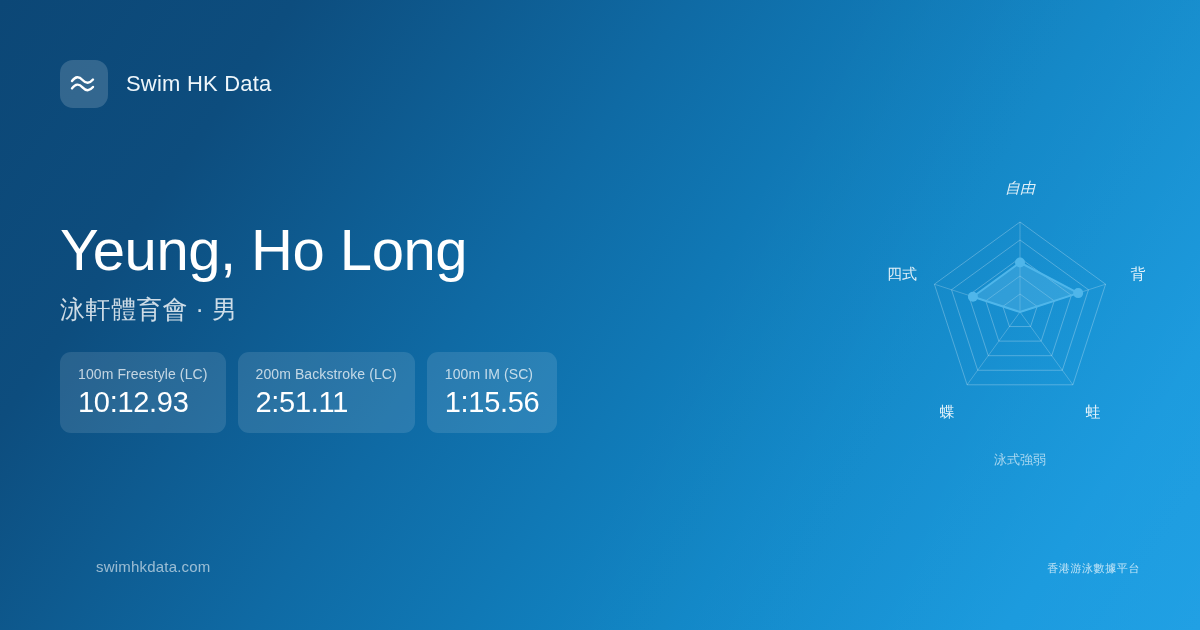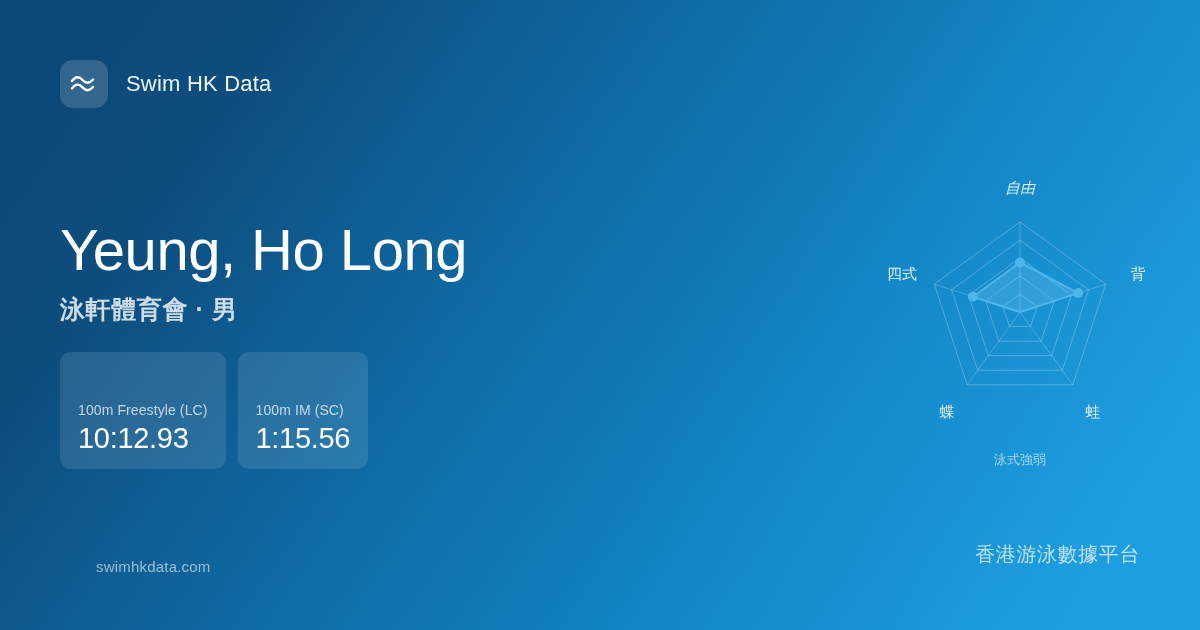--- a/index.html
+++ b/index.html
@@ -86,21 +86,21 @@
     line-height: 1.12;
     font-weight: 400;
     color: #ffffff;
     letter-spacing: -0.5px;
     white-space: nowrap;
   }
 
   .athlete-meta {
     margin-top: 10px;
     font-size: 25px;
-    font-weight: 700;
+    font-weight: 400;
     color: rgba(255,255,255,0.80);
     letter-spacing: 0.6px;
     white-space: nowrap;
   }
 
   
   .stat-row {
     position: absolute;
     left: 60px;
     top: 352px;
@@ -118,21 +118,20 @@
     flex-direction: column;
     justify-content: center;
   }
 
   .stat-label {
     font-size: 14px;
     color: rgba(255,255,255,0.72);
     letter-spacing: 0.1px;
     white-space: nowrap;
     margin-bottom: 5px;
-    margin-top: 36px;
   }
 
   .stat-value {
     font-size: 29px;
     color: #ffffff;
     letter-spacing: -0.3px;
     white-space: nowrap;
     line-height: 1.05;
   }
 
@@ -179,22 +178,22 @@
     font-size: 15px;
     color: rgba(255,255,255,0.58);
     letter-spacing: 0.2px;
     z-index: 4;
     margin-left: 36px;
   }
 
   .footer-right {
     position: absolute;
     right: 60px;
-    bottom: 62px;
-    font-size: 20px;
+    bottom: 54px;
+    font-size: 11px;
     color: rgba(255,255,255,0.72);
     letter-spacing: 0.6px;
     z-index: 4;
   }
 </style>
 </head>
 <body>
 
 <div class="poster">
 
@@ -210,20 +209,24 @@
 
   <div class="hero">
     <div class="athlete-name">Yeung, Ho Long</div>
     <div class="athlete-meta">泳軒體育會 · 男</div>
   </div>
 
   <div class="stat-row">
     <div class="stat-card">
       <div class="stat-label">100m Freestyle (LC)</div>
       <div class="stat-value">10:12.93</div>
+    </div>
+    <div class="stat-card">
+      <div class="stat-label">200m Backstroke (LC)</div>
+      <div class="stat-value">2:51.11</div>
     </div>
     <div class="stat-card">
       <div class="stat-label">100m IM (SC)</div>
       <div class="stat-value">1:15.56</div>
     </div>
   </div>
 
   <div class="radar-wrap">
     <svg class="radar-svg" width="320" height="320" viewBox="0 0 320 320">
       <g id="radar-grid">

